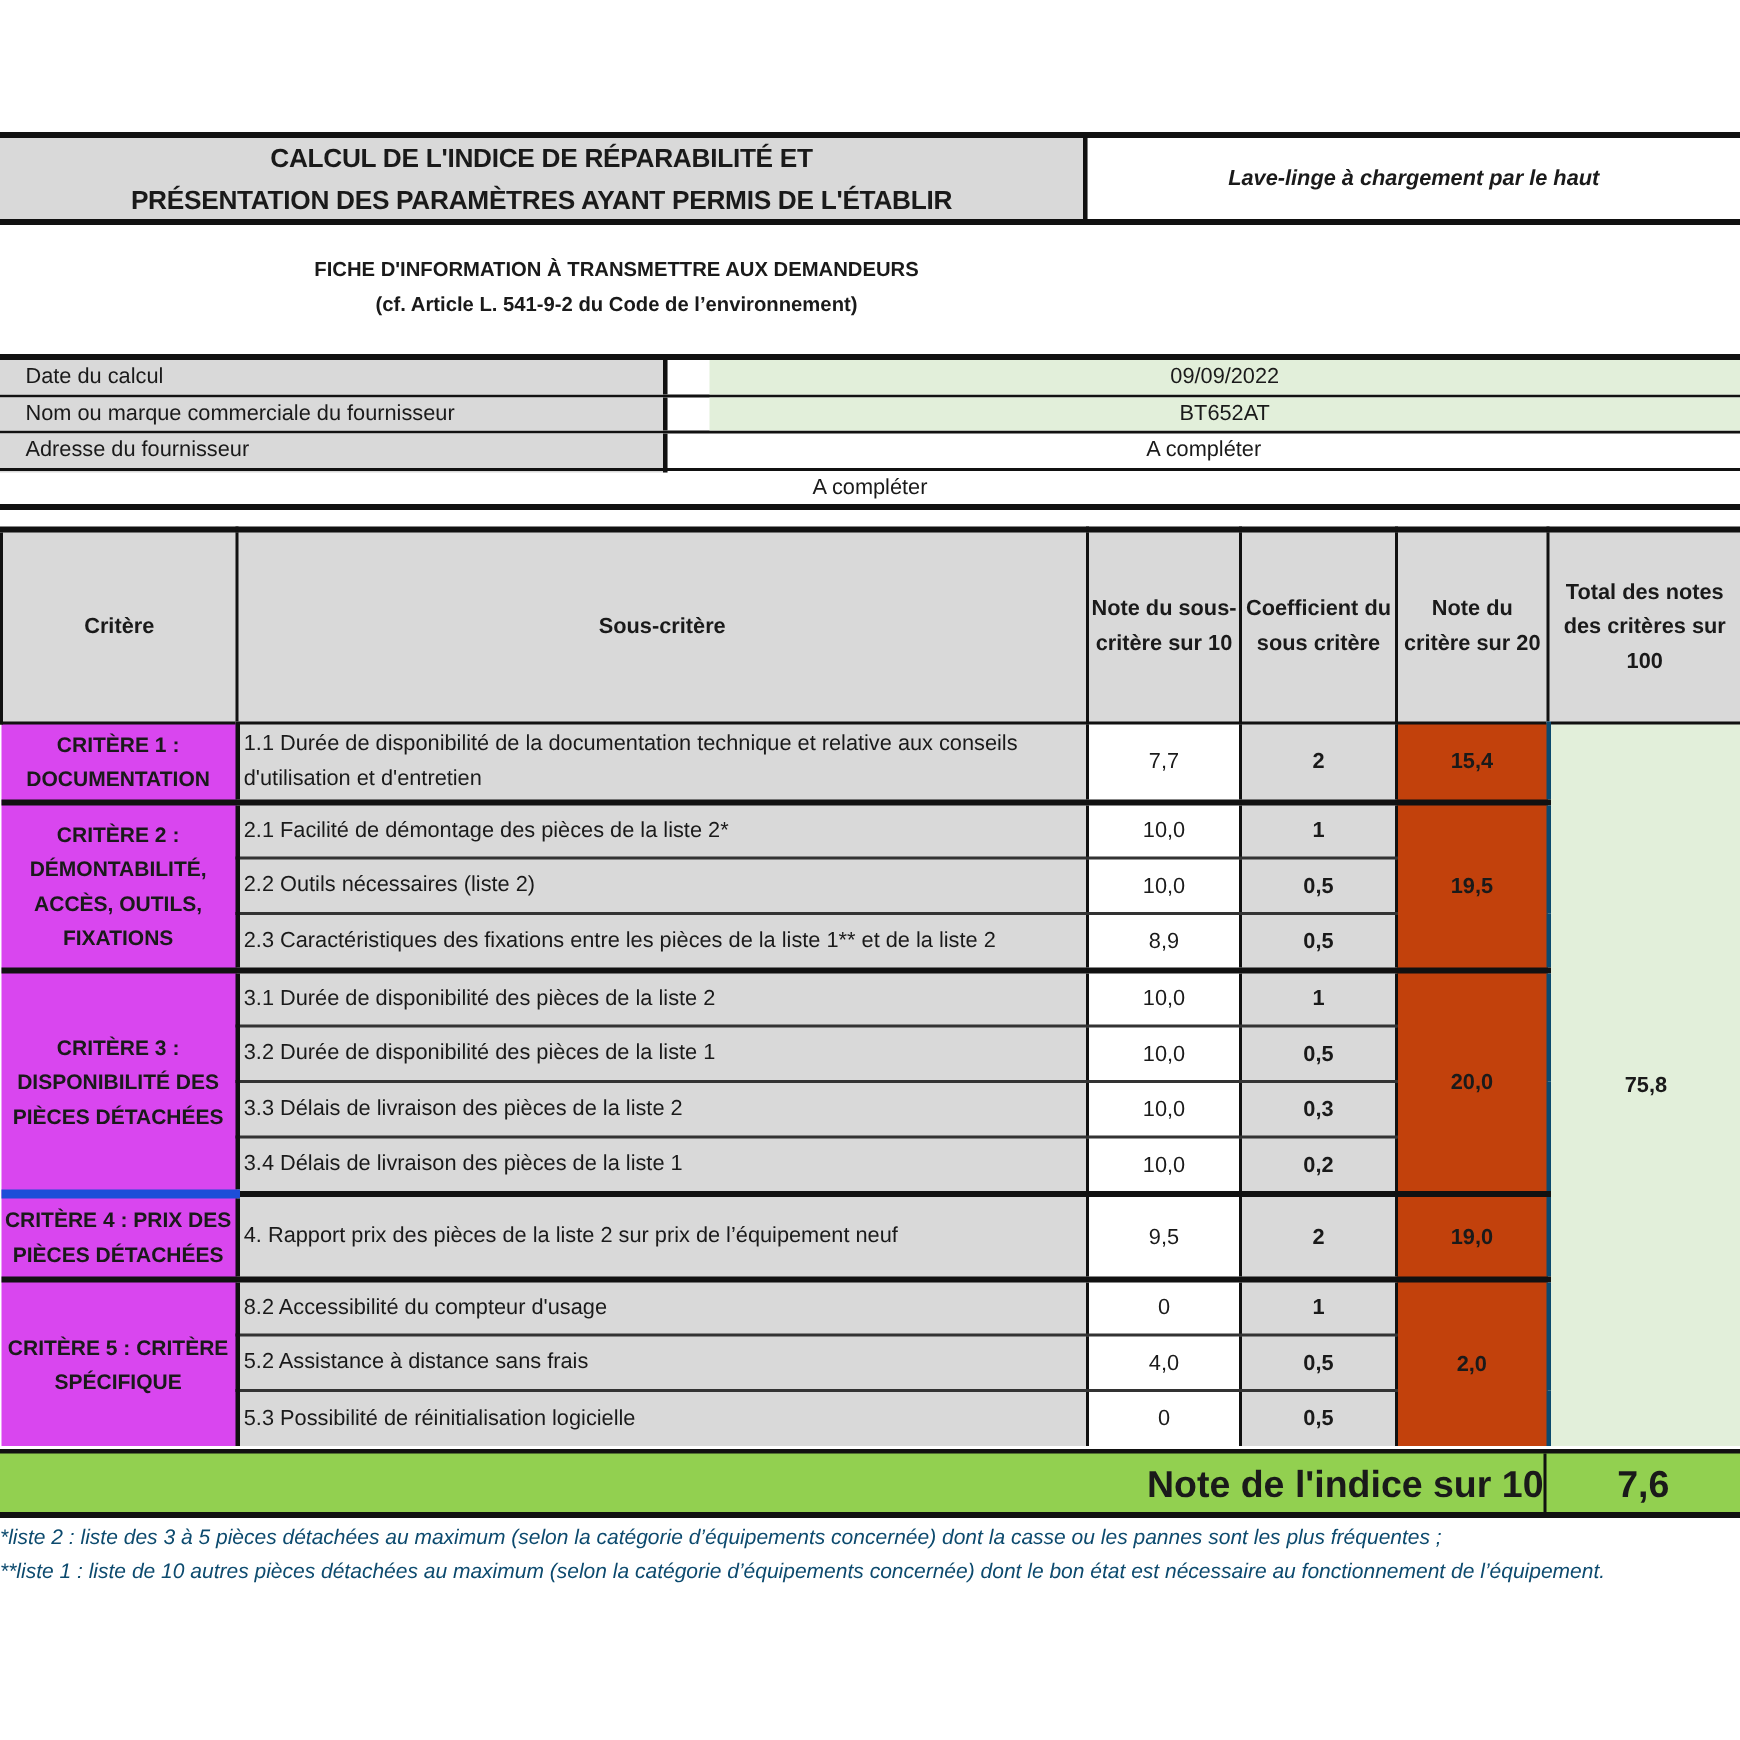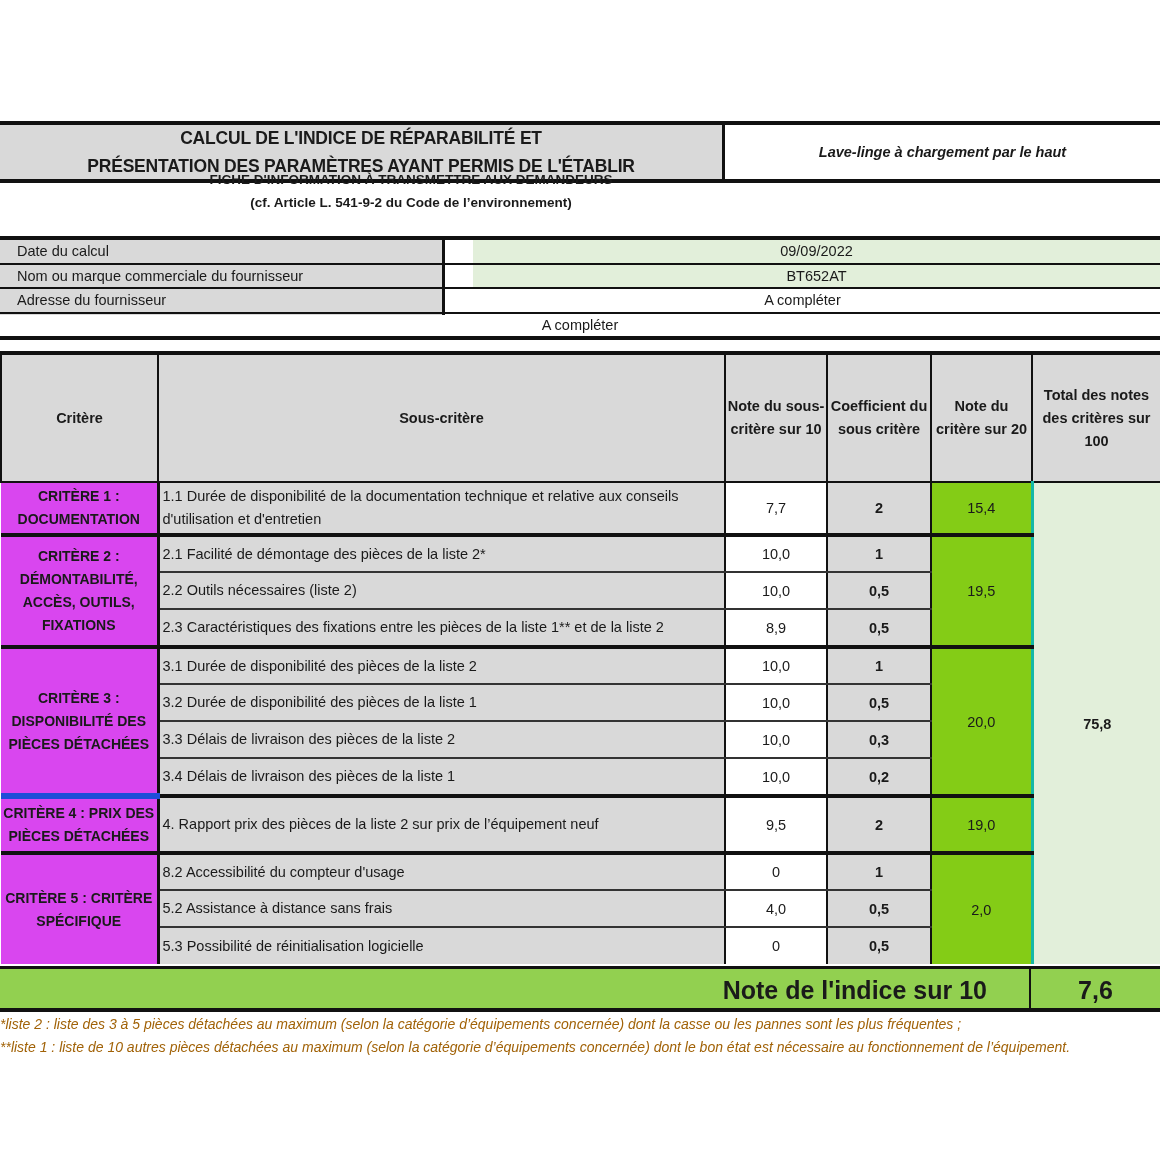--- a/index.html
+++ b/index.html
@@ -3,21 +3,21 @@
 <meta charset="utf-8">
 <style>
   html, body { margin: 0; padding: 0; background: #ffffff; }
   body {
     width: 1160px; height: 1160px; position: relative; overflow: hidden;
     font-family: "Liberation Sans", "DejaVu Sans", sans-serif; color: #1a1a1a;
   }
   .abs { position: absolute; box-sizing: border-box; }
 
   
-  #hdr { left: 0; top: 88px; width: 1160px; height: 62px; border-top: 4px solid #111; border-bottom: 4px solid #111; display: flex; margin-top: 33px; }
+  #hdr { left: 0; top: 88px; width: 1160px; height: 62px; border-top: 4px solid #111; border-bottom: 4px solid #111; display: flex; }
   #hdr-left { width: 722px; background: #d9d9d9; border-right: 3px solid #111; display: flex; flex-direction: column; justify-content: center; align-items: center; font-weight: bold; font-size: 17.5px; line-height: 28px; letter-spacing: -0.2px; }
   #hdr-right { flex: 1; display: flex; align-items: center; justify-content: center; font-style: italic; font-weight: bold; font-size: 14.5px; border-radius: 25px; }
 
   #fiche { left: 0; top: 168px; width: 822px; text-align: center; font-weight: bold; font-size: 13.5px; line-height: 23px; }
 
   
   #info { left: 0; top: 236px; width: 1160px; border-top: 4px solid #111; border-bottom: 4px solid #111; }
   .info-row { display: flex; height: 22.5px; border-bottom: 2px solid #111; }
   .info-row:last-child { border-bottom: none; flex-direction: column; }
   .info-label { width: 425px; background: #d9d9d9; border-right: 3px solid #111; font-size: 14.5px; line-height: 22px; padding-left: 17px; white-space: nowrap; overflow: hidden; }
@@ -25,30 +25,30 @@
   .info-value.green { background: #e2efda; margin-left: 28px; }
 
   
   #main { left: 0; top: 351px; width: 1160px; border-collapse: collapse; table-layout: fixed; }
   #main td, #main th { box-sizing: border-box; padding: 0; }
   .th { background: #d9d9d9; font-weight: bold; font-size: 14.5px; text-align: center; line-height: 23px; border: 2px solid #111; }
   .crit { background: #d946ef; font-weight: bold; font-size: 14px; text-align: center; line-height: 23px; border-right: 3px solid #111; }
   .sub { background: #d9d9d9; font-size: 14.5px; line-height: 23px; padding-left: 3px !important; border-bottom: 2px solid #333; border-right: 2px solid #111; white-space: nowrap; }
   .note { background: #ffffff; font-weight: normal; font-size: 14.5px; text-align: center; border-bottom: 2px solid #333; border-right: 2px solid #111; }
   .coef { background: #d9d9d9; font-weight: bold; font-size: 14.5px; text-align: center; border-bottom: 2px solid #333; border-right: 2px solid #111; }
-  .n20 { background: #84cc16; font-weight: normal; font-size: 14.5px; text-align: center; border-right: 3px solid #14b8a6; }
+  .n20 { background: #c2410c; font-weight: bold; font-size: 14.5px; text-align: center; border-right: 3px solid #0c4a6e; }
   .tot { background: #e2efda; font-weight: bold; font-size: 14.5px; text-align: center; }
   .grp-end td { border-bottom: 4px solid #111 !important; }
   .grp-end td.tot { border-bottom: none !important; }
 
   #final { left: 0; top: 966px; width: 1160px; height: 46px; background: #92d050; border-top: 3px solid #111; border-bottom: 4px solid #111; display: flex; }
-  #final-label { width: 1031px; border-right: 2px solid #111; text-align: right; padding-right: 42px; font-weight: bold; font-size: 25px; line-height: 42px; box-sizing: border-box; }
+  #final-label { width: 1031px; border-right: 2px solid #111; text-align: right; font-weight: bold; font-size: 25px; line-height: 42px; box-sizing: border-box; }
   #final-val { flex: 1; text-align: center; font-weight: bold; font-size: 25px; line-height: 42px; }
 
-  #notes { left: 0; top: 1013px; width: 1150px; font-style: italic; font-size: 14px; line-height: 23px; color: #a16207; }
+  #notes { left: 0; top: 1013px; width: 1150px; font-style: italic; font-size: 14px; line-height: 23px; color: #0c4a6e; }
 </style>
 </head>
 <body>
 
 <div id="hdr" class="abs">
   <div id="hdr-left">
     <div>CALCUL DE L'INDICE DE RÉPARABILITÉ ET</div>
     <div>PRÉSENTATION DES PARAMÈTRES AYANT PERMIS DE L'ÉTABLIR</div>
   </div>
   <div id="hdr-right">Lave-linge à chargement par le haut</div>

